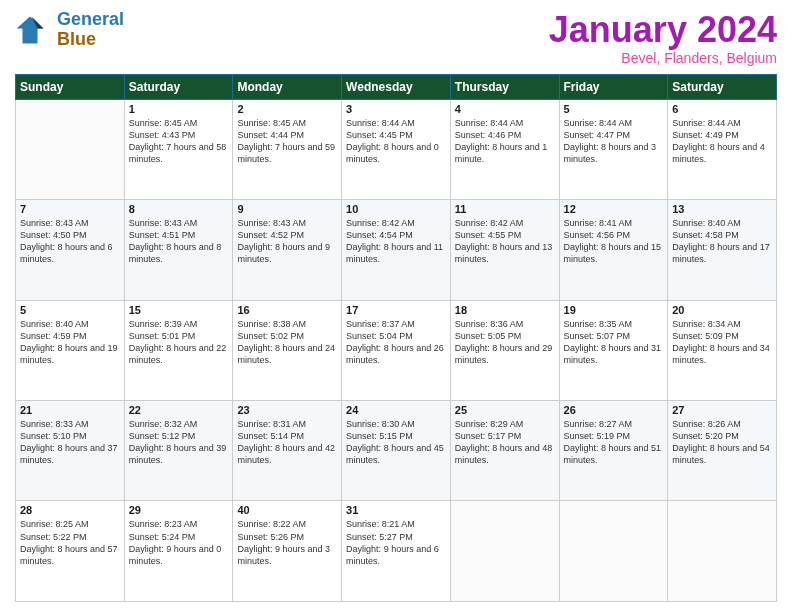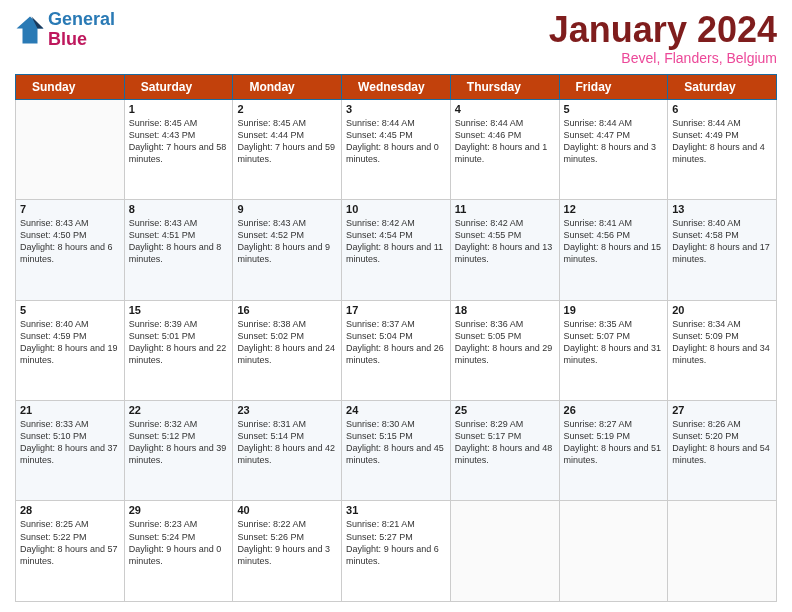--- a/index.html
+++ b/index.html
@@ -19,60 +19,60 @@
     }
     .header {
       display: flex;
       justify-content: space-between;
       align-items: flex-start;
       margin-bottom: 8px;
     }
     .logo {
       display: flex;
       align-items: center;
-      gap: 3px;
+      gap: 12px;
     }
     .logo-text {
       font-size: 18px;
       font-weight: bold;
       color: #1a3a5c;
       line-height: 1.1;
     }
     .logo-text span {
       color: #2a7ab5;
     }
     .logo-icon {
       width: 30px;
       height: 30px;
     }
     .title-section {
       text-align: right;
     }
     .month-title {
       font-size: 36px;
       font-weight: bold;
-      color: #7f1d1d;
+      color: #a21caf;
       line-height: 1.1;
       margin-left: 20px;
     }
     .subtitle {
       font-size: 14px;
       color: #ec4899;
     }
     .calendar-table {
       width: 100%;
       border-collapse: collapse;
       flex: 1;
     }
     .calendar-table th {
-      background: #c2410c;
+      background: #14532d;
       color: #fff;
       font-size: 12px;
       font-weight: bold;
-      padding: 5px 16px;
+      padding: 5px 4px;
       text-align: left;
       border: 1px solid #1a6a9f;
     }
     .calendar-table td {
       border: 1px solid #ccc;
       vertical-align: top;
       padding: 3px 4px;
       font-size: 9.5px;
       color: #333;
       width: calc(100% / 7);
@@ -102,21 +102,21 @@
 
 <div class="page">
   <div class="header">
     <div class="logo">
       <svg class="logo-icon" viewBox="0 0 40 40">
         <polygon points="20,2 38,18 30,18 30,38 10,38 10,18 2,18" fill="#2a7ab5"></polygon>
         <polygon points="22,2 38,18 30,18" fill="#1a3a5c"></polygon>
       </svg>
       <div class="logo-text">
         <div><span>General</span></div>
-        <div><span style="color:#be185d">Blue</span></div>
+        <div><span style="color:#a16207">Blue</span></div>
       </div>
     </div>
     <div class="title-section">
       <div class="month-title">January 2024</div>
       <div class="subtitle">Bevel, Flanders, Belgium</div>
     </div>
   </div>
 
   <table class="calendar-table">
     <thead>

